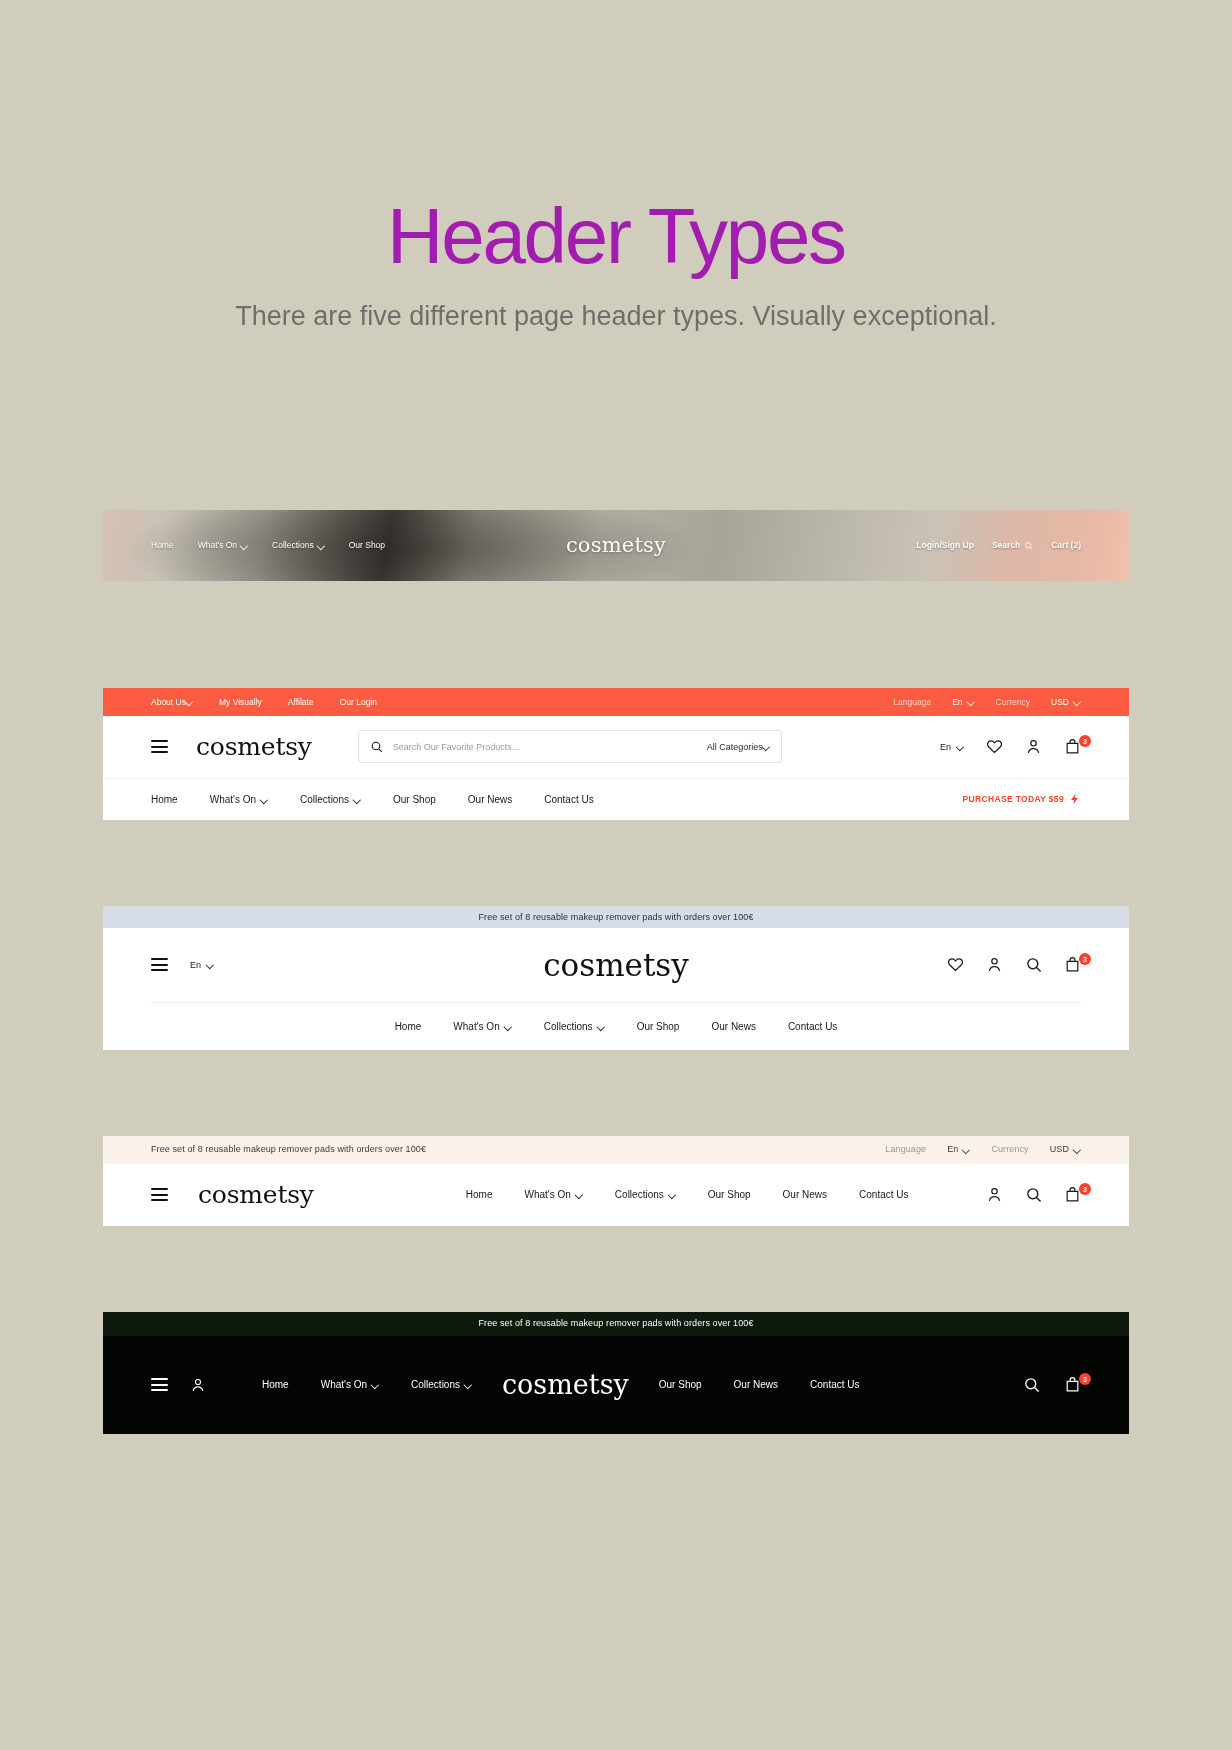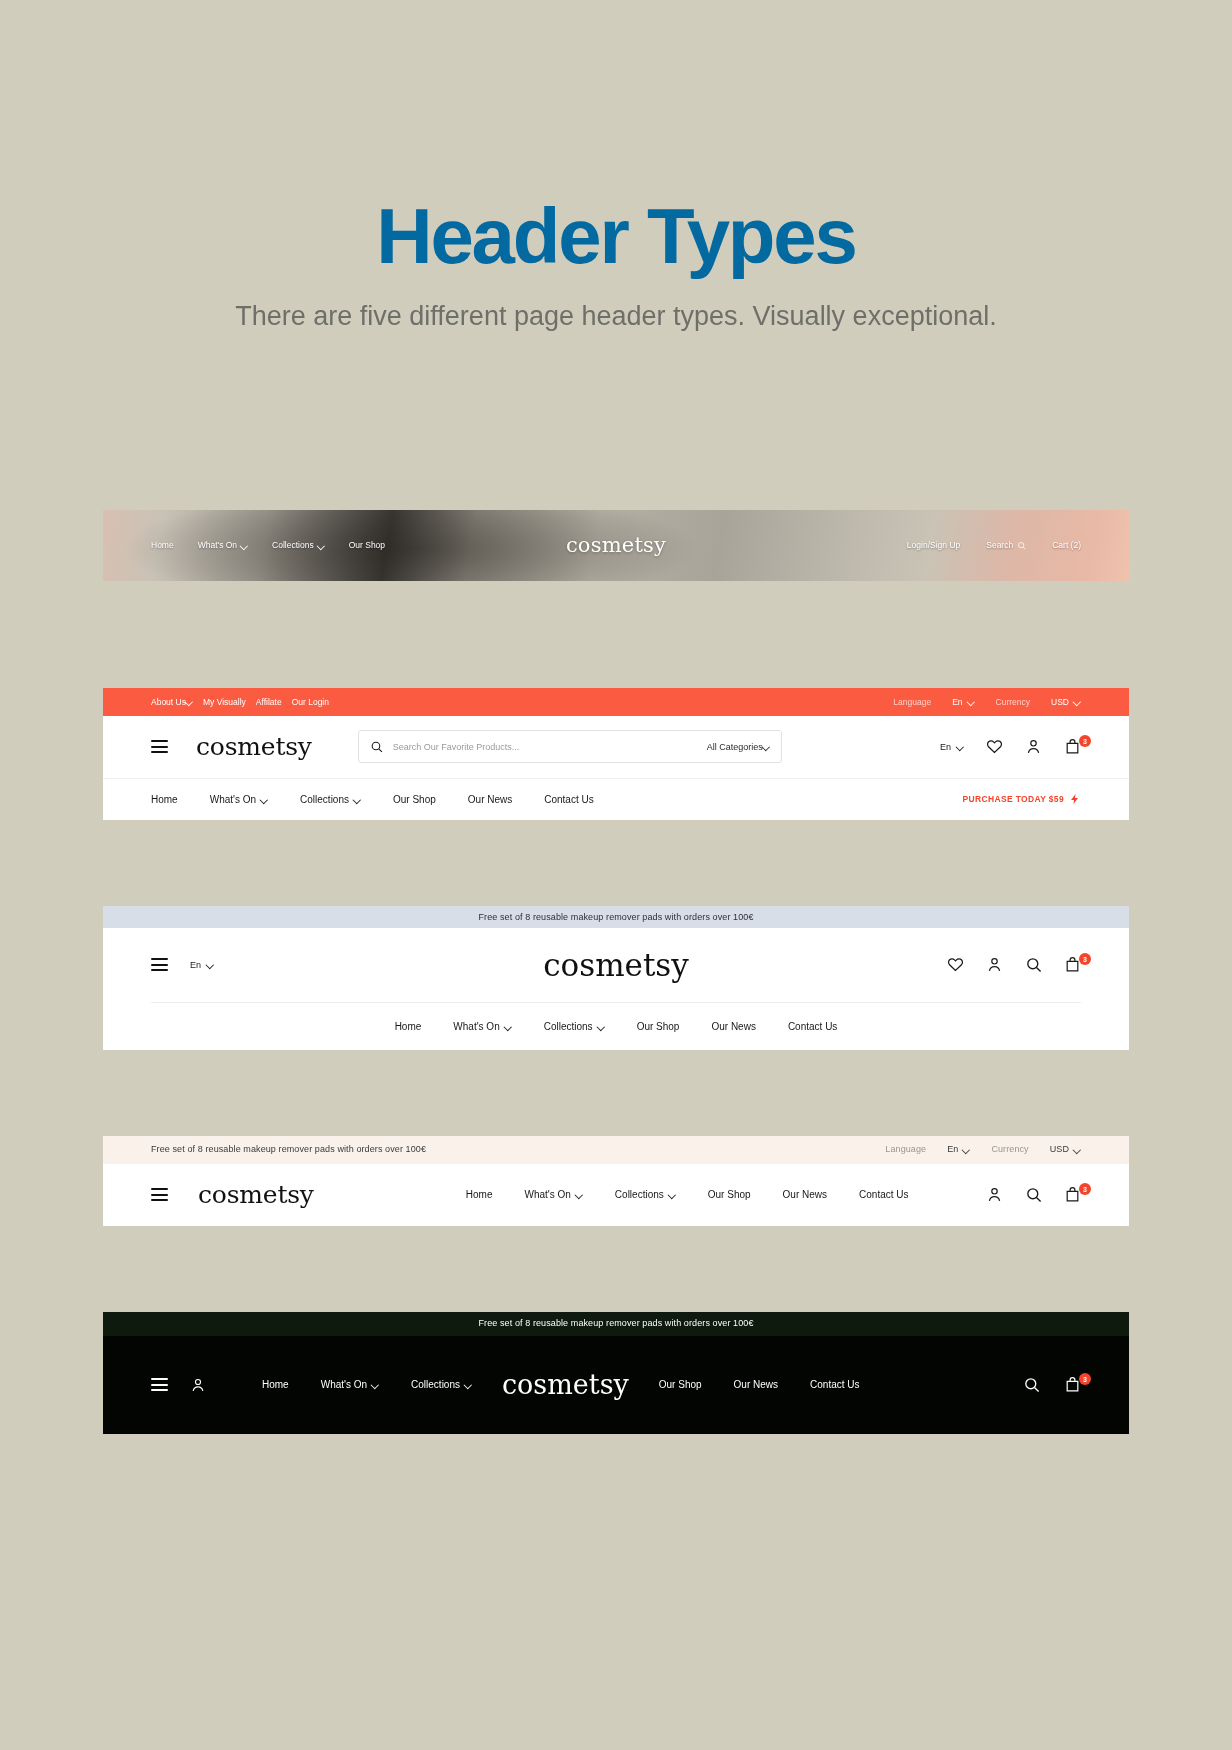--- a/index.html
+++ b/index.html
@@ -8,23 +8,23 @@
     background: #d0cdbd;
     font-family: "Liberation Sans", sans-serif;
     -webkit-font-smoothing: antialiased;
   }
   body { padding-bottom: 160px; }
 
   
   .page-head { text-align: center; padding-top: 196px; }
   .page-title {
     font-size: 78px;
-    font-weight: 700;
+    font-weight: 400;
     letter-spacing: -2.2px;
-    color: #0369a1;
+    color: #a21caf;
     line-height: 1.04;
   }
   .page-sub {
     margin-top: 18px;
     font-size: 27px;
     line-height: 1.58;
     color: #6f6f6a;
     font-weight: 400;
   }
 
@@ -80,31 +80,31 @@
   }
   .h1-logo {
     position: absolute; left: 0; right: 0; top: 50%;
     transform: translateY(-50%);
     text-align: center;
     font-family: "DejaVu Serif", serif;
     font-size: 21px; color: #fff; letter-spacing: .2px;
     text-shadow: 0 1px 3px rgba(0,0,0,.3);
     pointer-events: none;
   }
-  .h1-right { margin-left: auto; display: flex; align-items: center; gap: 26px; z-index:3; }
+  .h1-right { margin-left: auto; display: flex; align-items: center; gap: 18px; z-index:3;font-weight:bold; }
 
   
   .h2 { background: #fff; }
   .h2-top {
     background: #fb5b41; height: 28px;
     display: flex; align-items: center;
     padding: 0 48px; color: #fff;
   }
   .h2-top a, .h2-top span { color:#fff; font-size: 8.5px; text-decoration:none; white-space:nowrap; }
-  .h2-top-left { display:flex; align-items:center; gap: 10px; }
+  .h2-top-left { display:flex; align-items:center; gap: 26px; }
   .h2-top-right { margin-left:auto; display:flex; align-items:center; gap: 7px; }
   .h2-top-right .lbl { opacity: .72; }
   .h2-top-right .grp { display:flex; align-items:center; gap:5px; margin-left: 14px; }
 
   .h2-mid { height: 62px; display:flex; align-items:center; padding: 0 48px; }
   .logo-word {
     font-family: "DejaVu Serif", serif;
     font-size: 25px; color:#111; letter-spacing:-.2px; line-height:1;
   }
   .h2-search {

